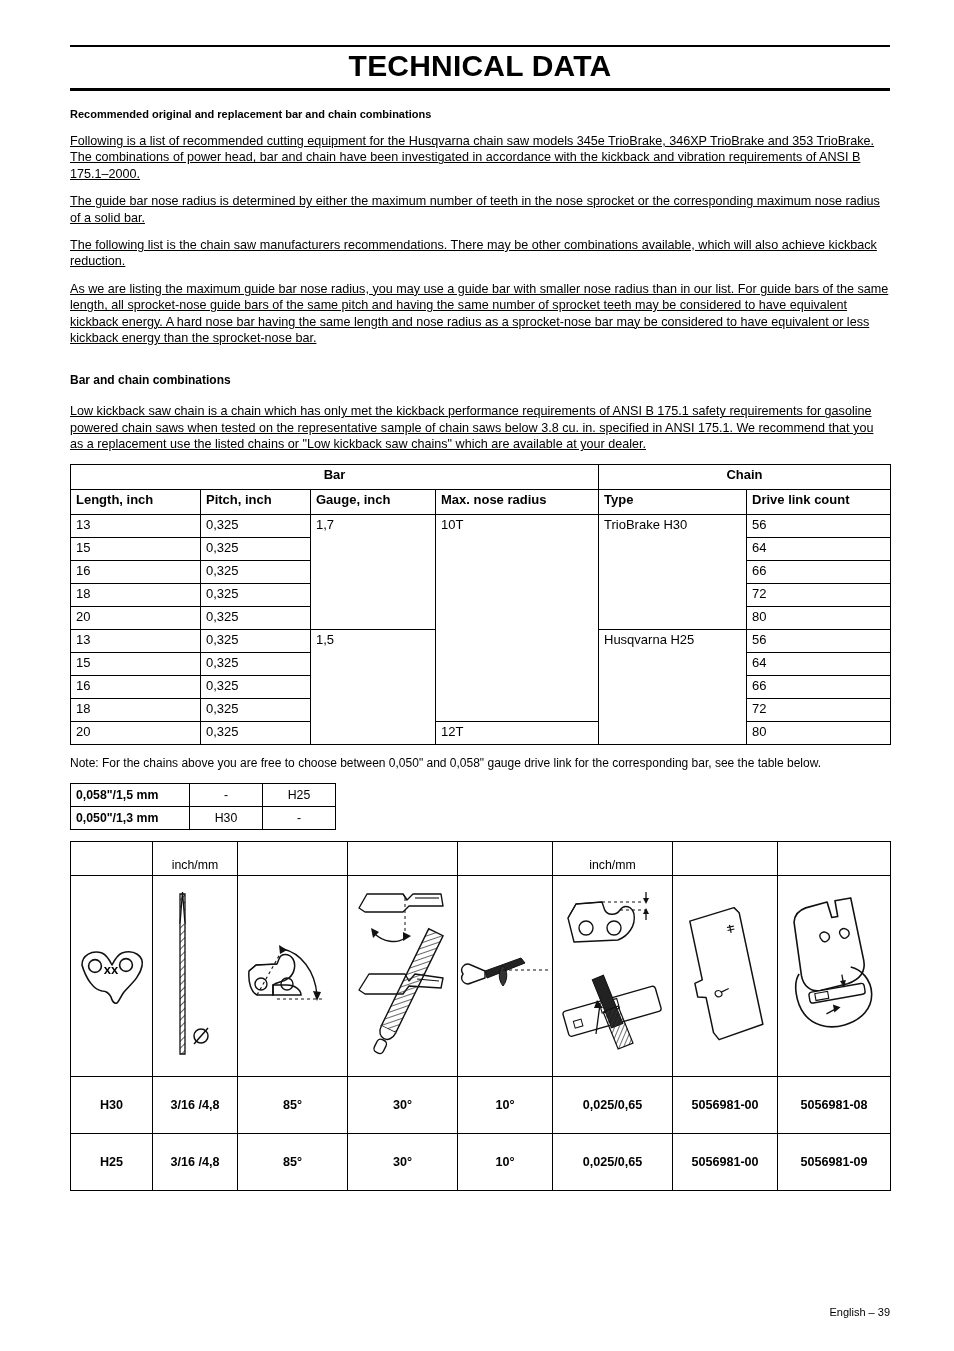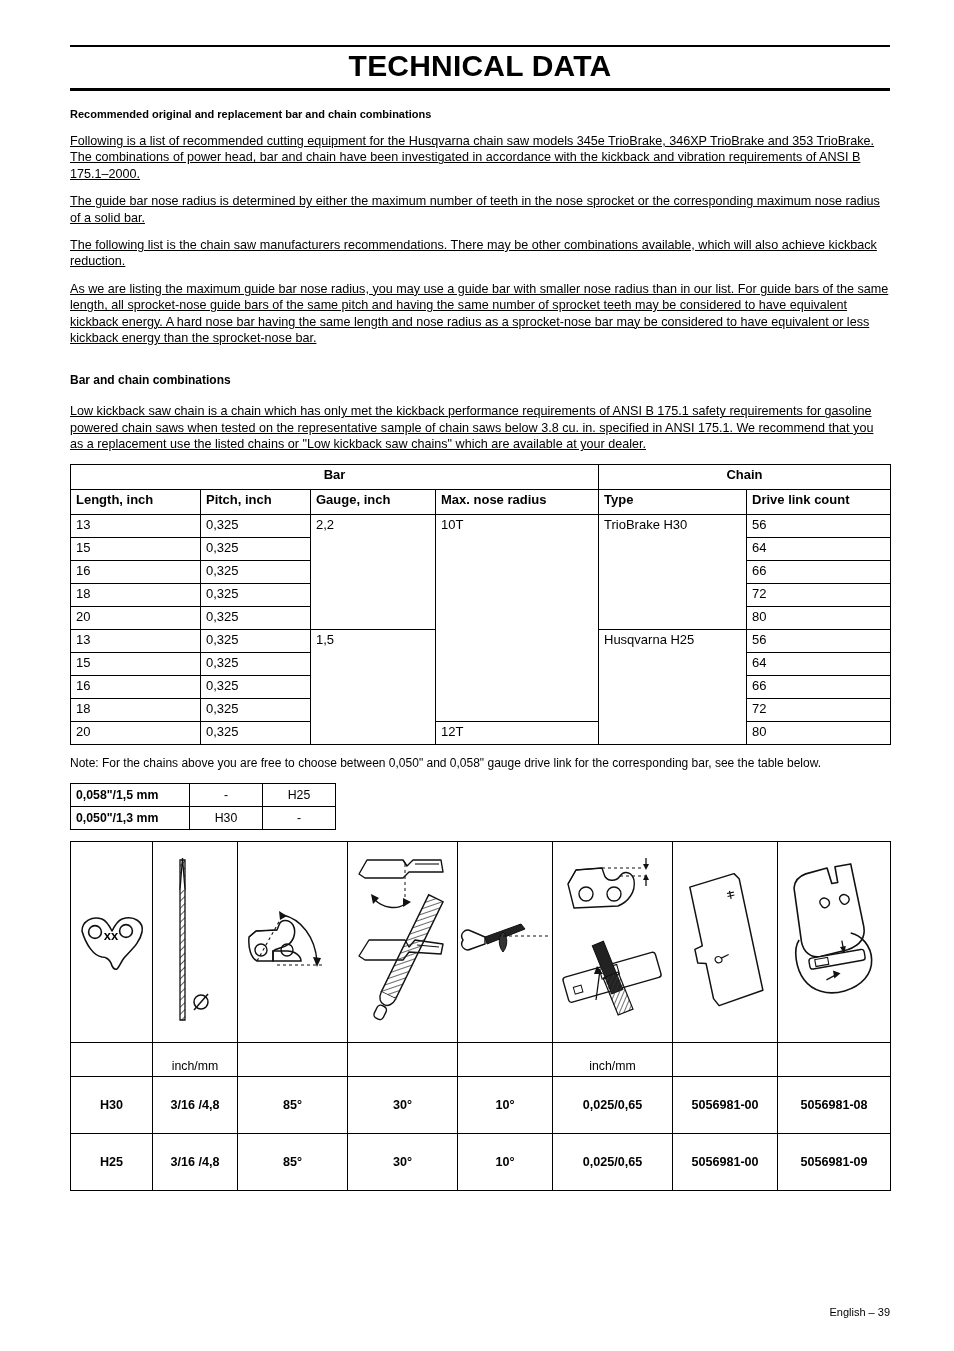--- a/index.html
+++ b/index.html
@@ -212,21 +212,21 @@
           <th class="colhdr">Gauge, inch</th>
           <th class="colhdr">Max. nose radius</th>
           <th class="colhdr">Type</th>
           <th class="colhdr">Drive link count</th>
         </tr>
       </thead>
       <tbody>
         <tr>
           <td>13</td>
           <td>0,325</td>
-          <td rowspan="5">2,2</td>
+          <td rowspan="5">1,7</td>
           <td rowspan="9">10T</td>
           <td rowspan="5">TrioBrake H30</td>
           <td>56</td>
         </tr>
         <tr>
           <td>15</td>
           <td>0,325</td>
           <td>64</td>
         </tr>
         <tr>
@@ -298,20 +298,31 @@
         <col style="width:82px">
           <col style="width:85px">
           <col style="width:110px">
         <col style="width:110px">
           <col style="width:95px">
           <col style="width:120px">
         <col style="width:105px">
           <col style="width:113px">
       </colgroup>
       <tbody>
+
+        <tr>
+          <td class="unit"></td>
+          <td class="unit">inch/mm</td>
+          <td class="unit"></td>
+          <td class="unit"></td>
+          <td class="unit"></td>
+          <td class="unit">inch/mm</td>
+          <td class="unit"></td>
+          <td class="unit"></td>
+        </tr>
 
         <tr>
           <td class="pic">
             <div class="cellwrap">
               <svg width="72" height="62" viewBox="0 0 72 62">
                 <path d="M6 20 C6 10, 16 5, 26 8 C31 10, 34 16, 36 20 C38 16, 41 10, 46 8 C58 4, 68 11, 66 21 C64 32, 54 40, 48 47 C45 51, 43 56, 41 58 C38 59, 36 56, 35 52 C33 48, 30 46, 26 46 C18 45, 10 34, 6 20 Z" fill="none" stroke="#111" stroke-width="1.6" stroke-linejoin="round"></path>
                 <circle cx="19" cy="21" r="6.4" fill="none" stroke="#111" stroke-width="1.6"></circle>
                 <circle cx="50" cy="20" r="6.4" fill="none" stroke="#111" stroke-width="1.6"></circle>
                 <text x="35" y="29" font-family="'Liberation Sans',sans-serif" font-size="13" font-weight="bold" text-anchor="middle" fill="#000">xx</text>
               </svg>
@@ -454,31 +465,20 @@
                   <path d="M55 86 L58 93 L61 86 Z" fill="#111"></path>
                   <line x1="36" y1="116" x2="48" y2="112" stroke="#111" stroke-width="1.3"></line>
                   <path d="M44 108 L51 112 L44 116 Z" fill="#111"></path>
                 </g>
               </svg>
             </div>
           </td>
         </tr>
 
         <tr>
-          <td class="unit"></td>
-          <td class="unit">inch/mm</td>
-          <td class="unit"></td>
-          <td class="unit"></td>
-          <td class="unit"></td>
-          <td class="unit">inch/mm</td>
-          <td class="unit"></td>
-          <td class="unit"></td>
-        </tr>
-
-        <tr>
           <td class="data">H30</td>
           <td class="data">3/16 /4,8</td>
           <td class="data">85°</td>
           <td class="data">30°</td>
           <td class="data">10°</td>
           <td class="data">0,025/0,65</td>
           <td class="data">5056981-00</td>
           <td class="data">5056981-08</td>
         </tr>
 

